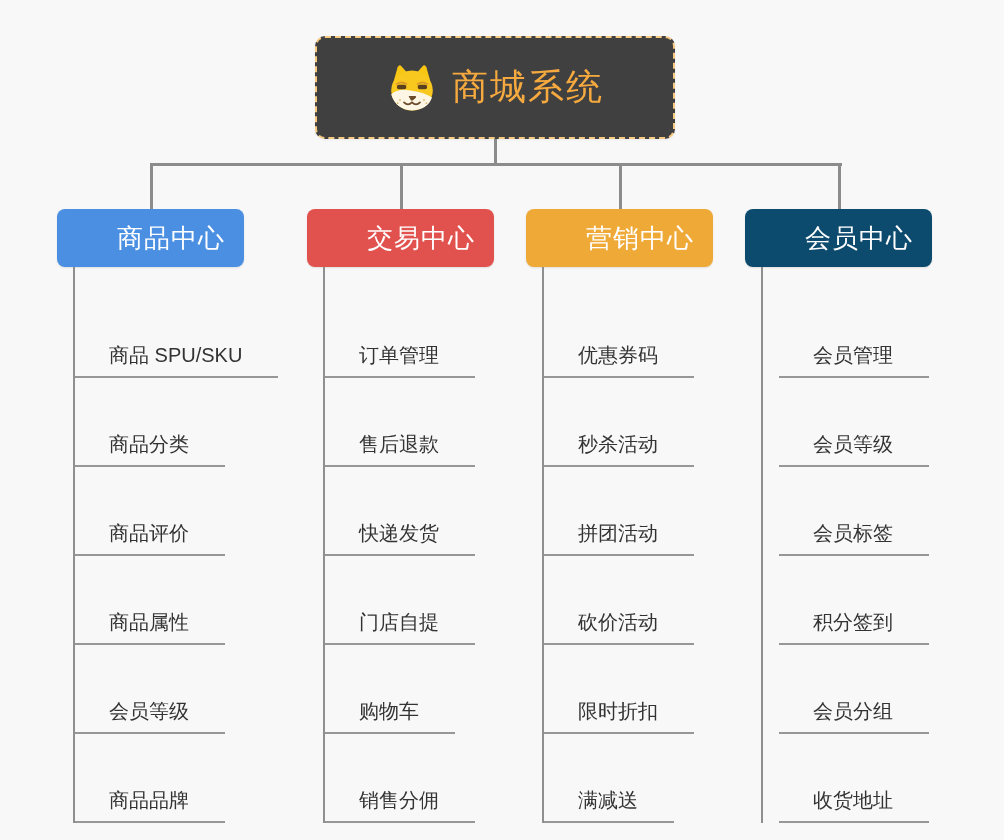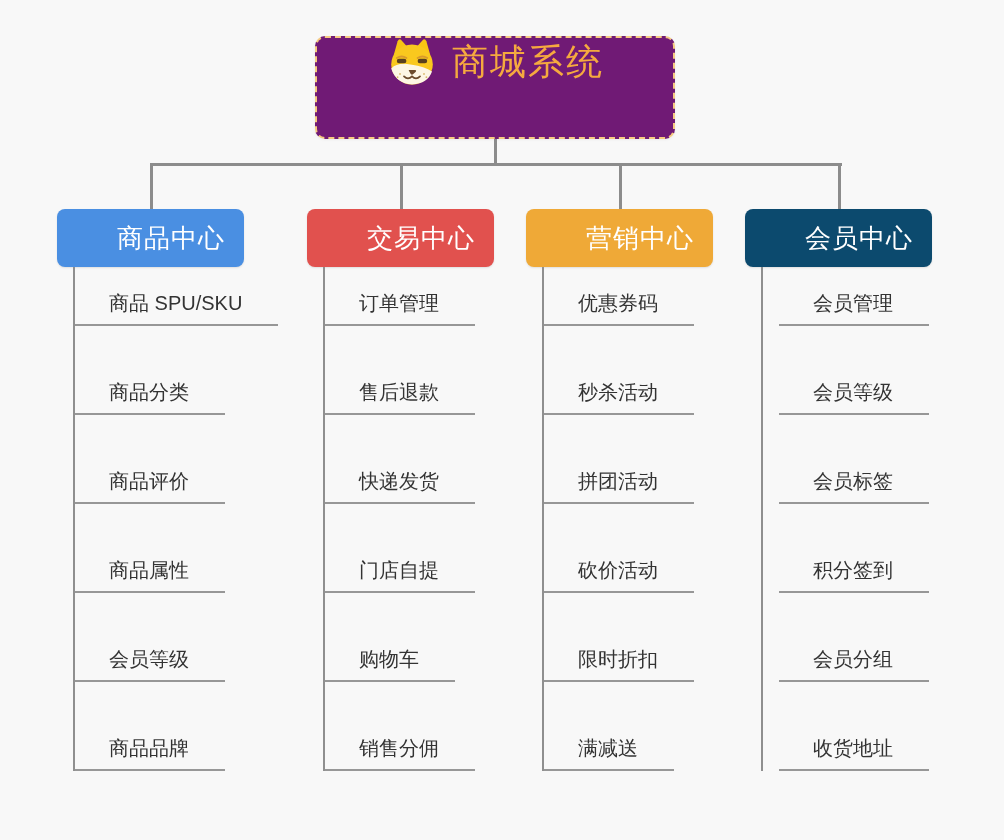--- a/index.html
+++ b/index.html
@@ -5,43 +5,43 @@
   html,body{margin:0;padding:0;}
   body{
     width:1004px;height:840px;position:relative;overflow:hidden;
     background:#f8f8f8;
     font-family:"Liberation Sans","DejaVu Sans",sans-serif;
   }
   .canvas{position:absolute;inset:0;}
 
   .root-node{
     position:absolute;left:315px;top:36px;width:360px;height:103px;
-    box-sizing:border-box;background:#701a75;
+    box-sizing:border-box;background:#404040;
     border:2px dashed #f6ca80;border-radius:10px;
-    display:flex;justify-content:center;gap:14px;
+    display:flex;align-items:center;justify-content:center;gap:14px;
     box-shadow:0 1px 3px rgba(0,0,0,0.05);
   }
   .root-title{font-size:36px;color:#f5a93f;letter-spacing:2px;white-space:nowrap;}
   .dog-icon{width:52px;height:48px;flex:0 0 auto;}
 
   .branch-header{
     position:absolute;box-sizing:border-box;border-radius:8px;
     color:#ffffff;font-size:26px;letter-spacing:1px;
     display:flex;align-items:center;justify-content:center;
     box-shadow:0 1px 2px rgba(0,0,0,0.10);cursor:default;white-space:nowrap;padding-left:41px;
   }
 
   .branch-column{position:absolute;border-left:2px solid #8f8f8f;}
   .branch-item{
     width:max-content;max-width:230px;white-space:nowrap;
     border-bottom:2px solid #979797;
     padding:0 36px 8px 34px;margin-top:53px;
     font-size:20px;line-height:26px;color:#333333;
   }
-  .branch-item:first-child{margin-top:23px;}
+  .branch-item:first-child{margin-top:75px;}
 
   .connector{position:absolute;background:#8c8c8c;}
 </style>
 </head>
 <body>
 
 <div class="canvas">
 
   <div class="root-node">
     <span class="dog-icon">

